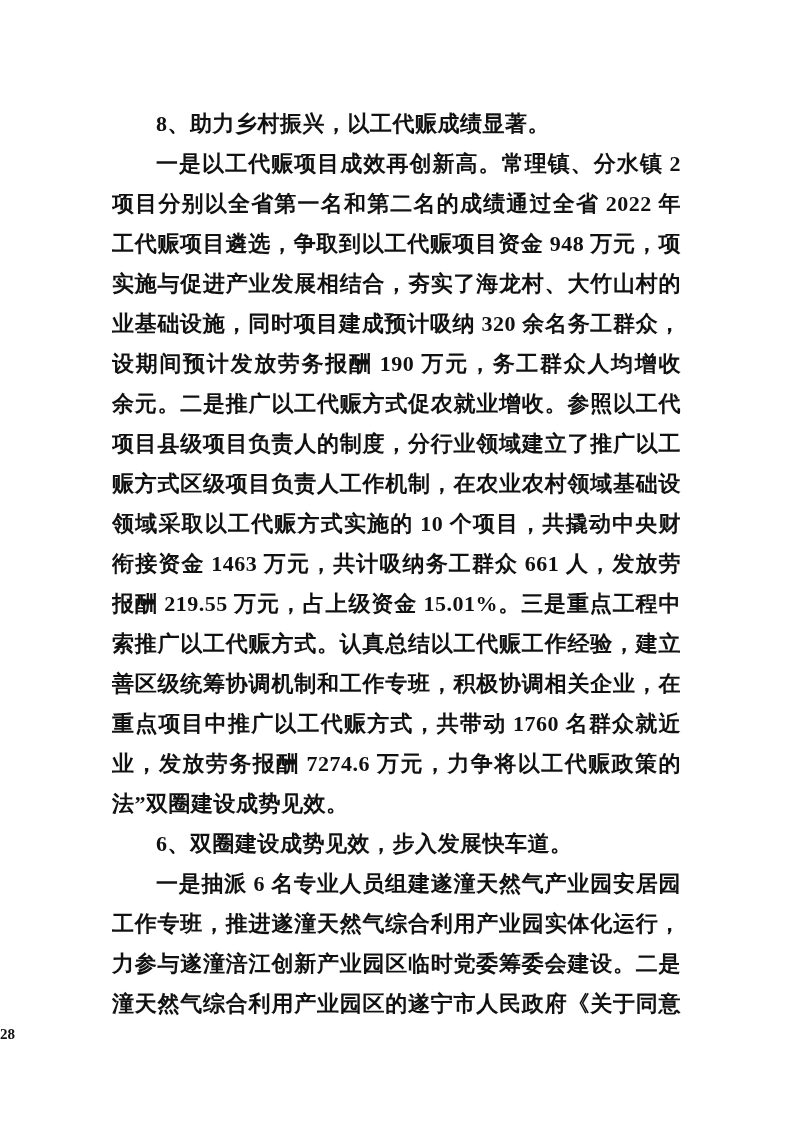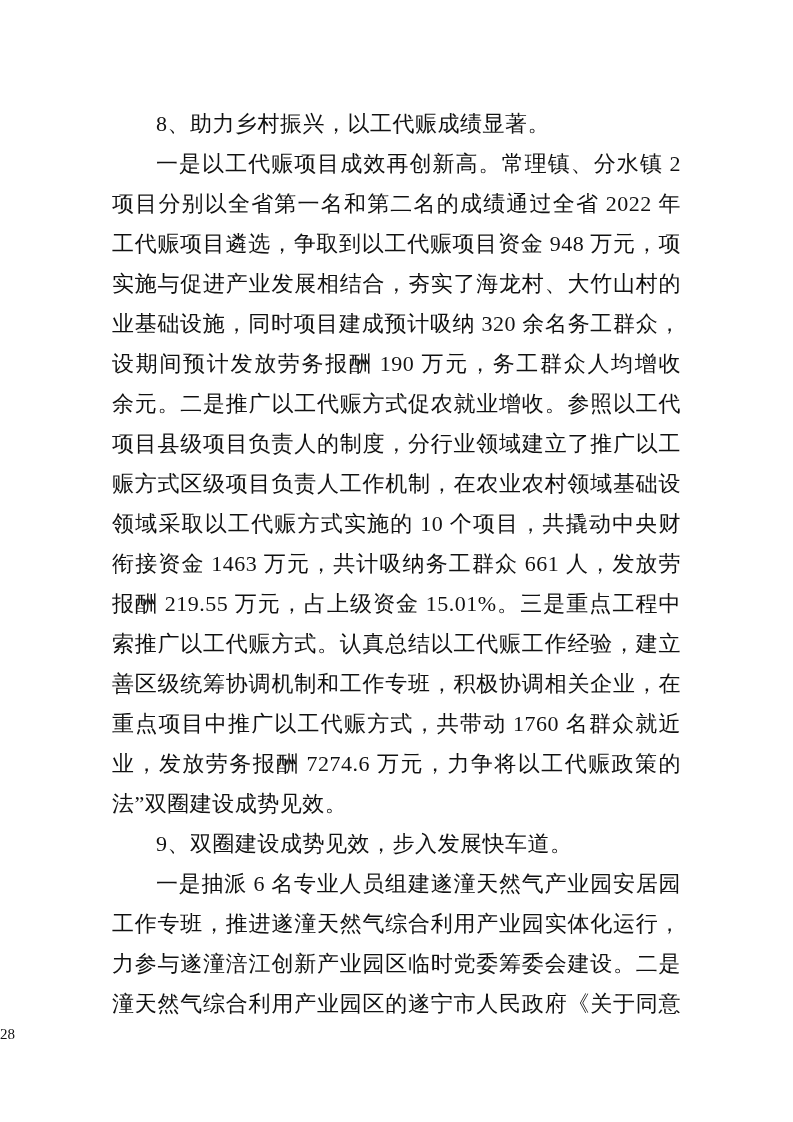--- a/index.html
+++ b/index.html
@@ -8,20 +8,21 @@
     background: #ffffff;
   }
   .page {
     position: relative;
     width: 793px;
     height: 1122px;
     background: #ffffff;
     overflow: hidden;
     font-family: "Liberation Serif", "DejaVu Serif", serif;
     color: #111111;
+    font-weight: bold;
   }
   .doc-body {
     position: absolute;
     top: 104px;
     left: 112px;
     width: 569px;
   }
   .line {
     font-size: 22px;
     line-height: 40px;
@@ -65,21 +66,21 @@
       <div class="line justify">项目县级项目负责人的制度，分行业领域建立了推广以工代</div>
       <div class="line justify">赈方式区级项目负责人工作机制，在农业农村领域基础设施</div>
       <div class="line justify">领域采取以工代赈方式实施的 10 个项目，共撬动中央财政</div>
       <div class="line justify">衔接资金 1463 万元，共计吸纳务工群众 661 人，发放劳务</div>
       <div class="line justify">报酬 219.55 万元，占上级资金 15.01%。三是重点工程中探</div>
       <div class="line justify">索推广以工代赈方式。认真总结以工代赈工作经验，建立完</div>
       <div class="line justify">善区级统筹协调机制和工作专班，积极协调相关企业，在省</div>
       <div class="line justify">重点项目中推广以工代赈方式，共带动 1760 名群众就近就</div>
       <div class="line justify">业，发放劳务报酬 7274.6 万元，力争将以工代赈政策的“乘</div>
       <div class="line">法”双圈建设成势见效。</div>
-      <div class="line indent">9、双圈建设成势见效，步入发展快车道。</div>
+      <div class="line indent">6、双圈建设成势见效，步入发展快车道。</div>
       <div class="line indent justify">一是抽派 6 名专业人员组建遂潼天然气产业园安居园区</div>
       <div class="line justify">工作专班，推进遂潼天然气综合利用产业园实体化运行，全</div>
       <div class="line justify">力参与遂潼涪江创新产业园区临时党委筹委会建设。二是遂</div>
       <div class="line justify">潼天然气综合利用产业园区的遂宁市人民政府《关于同意设</div>
     </div>
   <div class="page-footer">
     <span>28</span>
   </div>
 </div>
 

